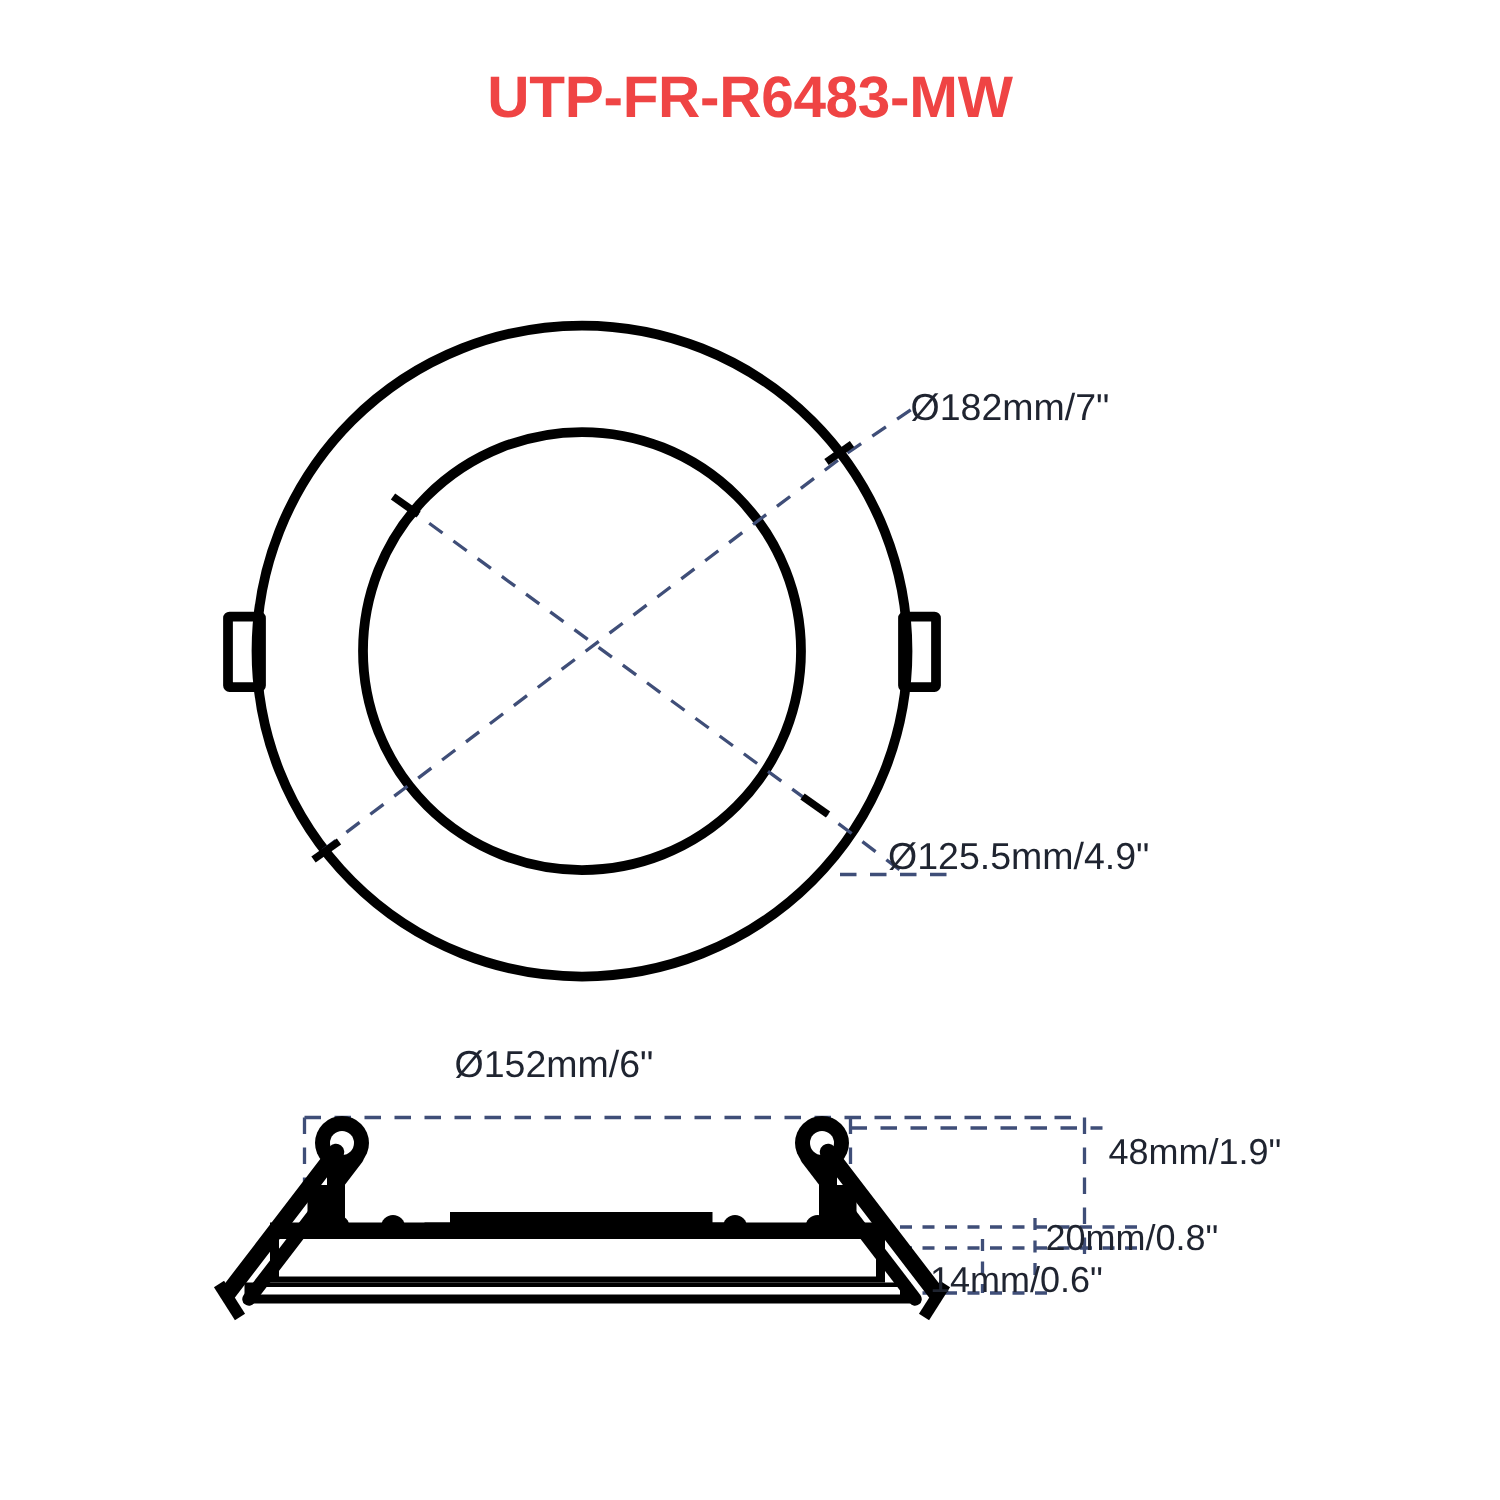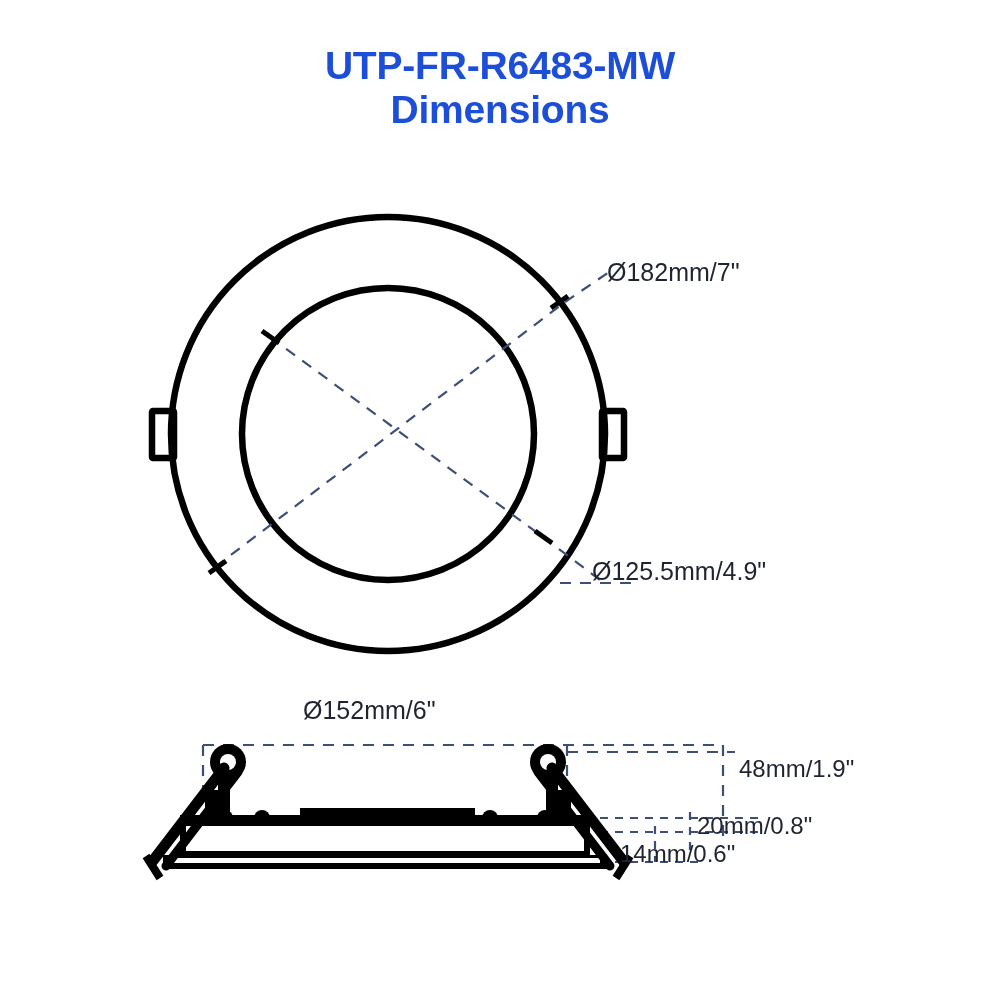--- a/index.html
+++ b/index.html
@@ -29,21 +29,21 @@
   .title-block {
     position: absolute;
     top: 44px;
     left: 0;
     width: 1000px;
     text-align: center;
     line-height: 1.12;
   }
   .title-line {
     display: block;
-    color: #1d4ed8;
+    color: #ef4444;
     font-family: "Liberation Sans", sans-serif;
     font-weight: bold;
     font-size: 39px;
     letter-spacing: -0.2px;
   }
   .title-line.second {
     font-size: 39px;
   }
 
   
@@ -73,21 +73,20 @@
   #label-height-20  { left: 697px; top: 812px; }
   #label-height-14  { left: 620px; top: 840px; }
 </style>
 </head>
 <body>
 
 <div id="sheet">
 
   <div class="title-block">
     <span class="title-line">UTP-FR-R6483-MW</span>
-    <span class="title-line second">Dimensions</span>
   </div>
 
   <svg id="drawing" width="1000" height="1000" viewBox="0 0 1000 1000">
 
     <defs>
       <style>
         .ink       { fill: none; stroke: #000000; }
         .ink-fill  { fill: #000000; stroke: none; }
         .dimline   { fill: none; stroke: #3f4e78; stroke-width: 2.2;
                      stroke-dasharray: 11 9; stroke-linecap: butt; }

